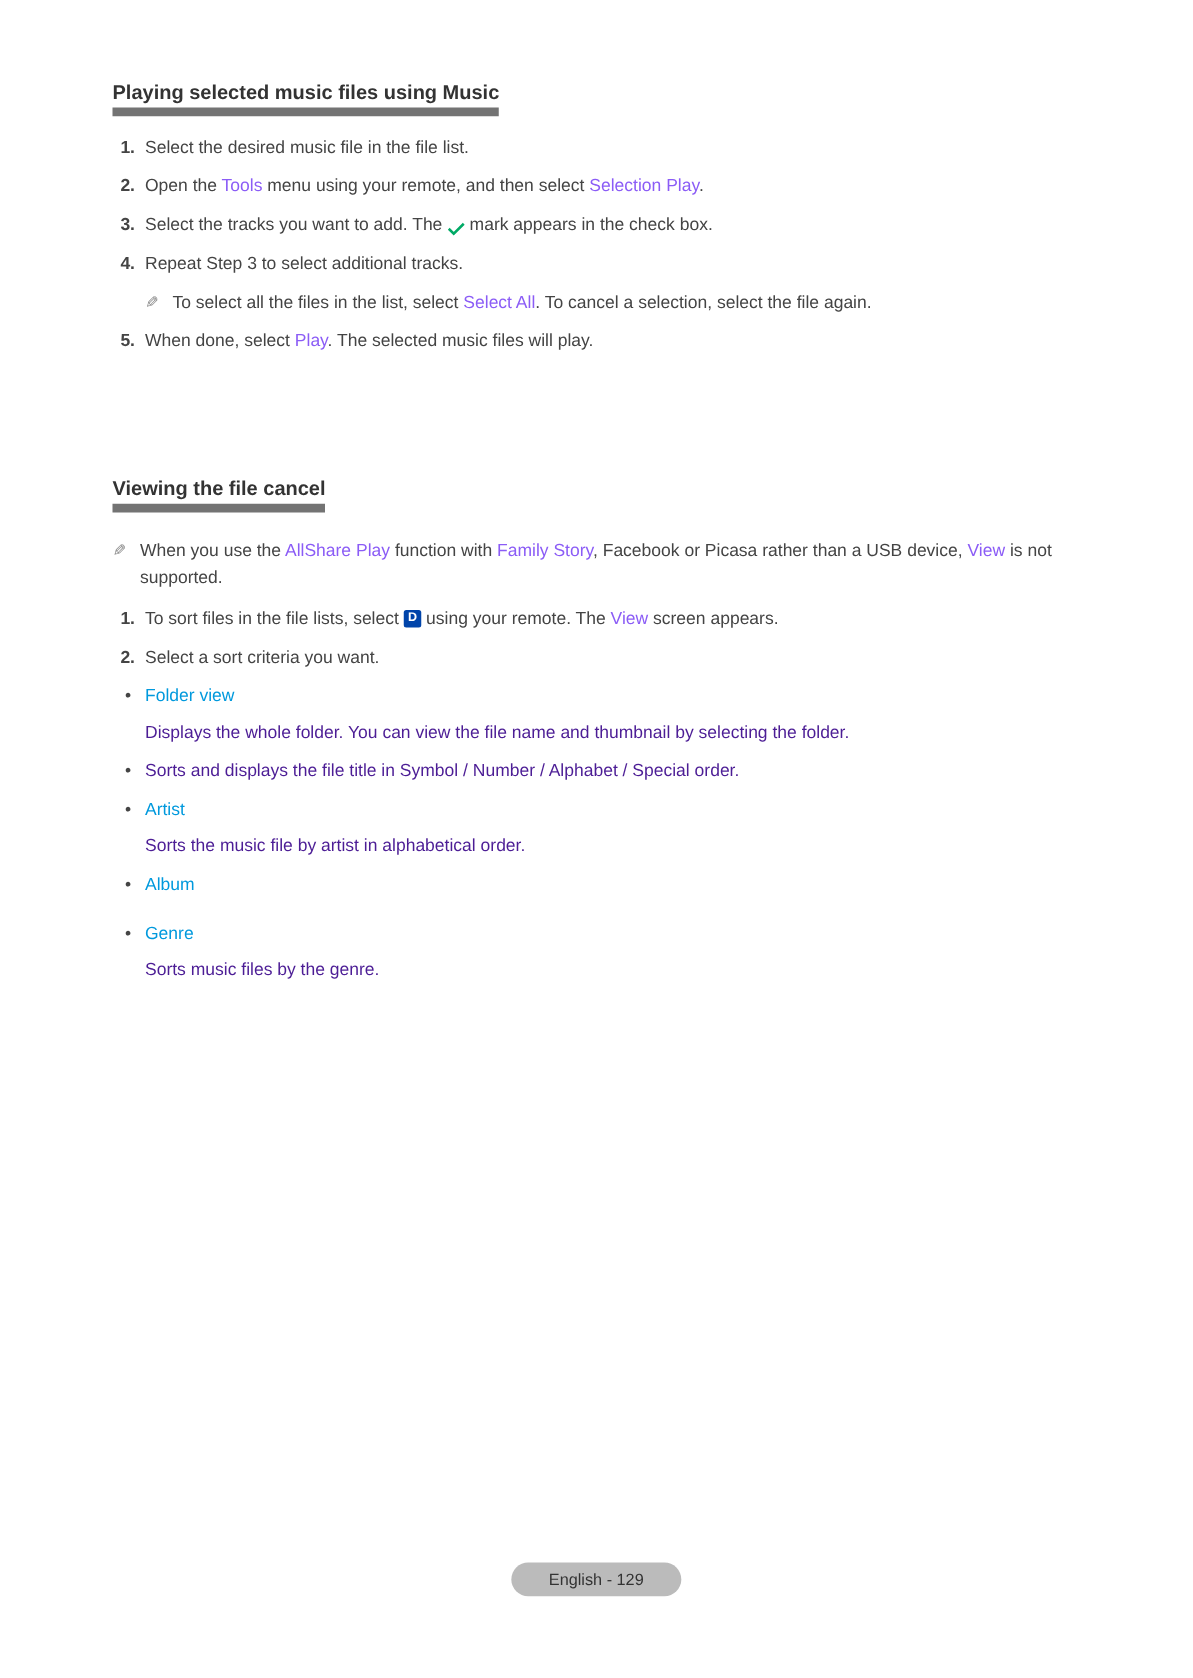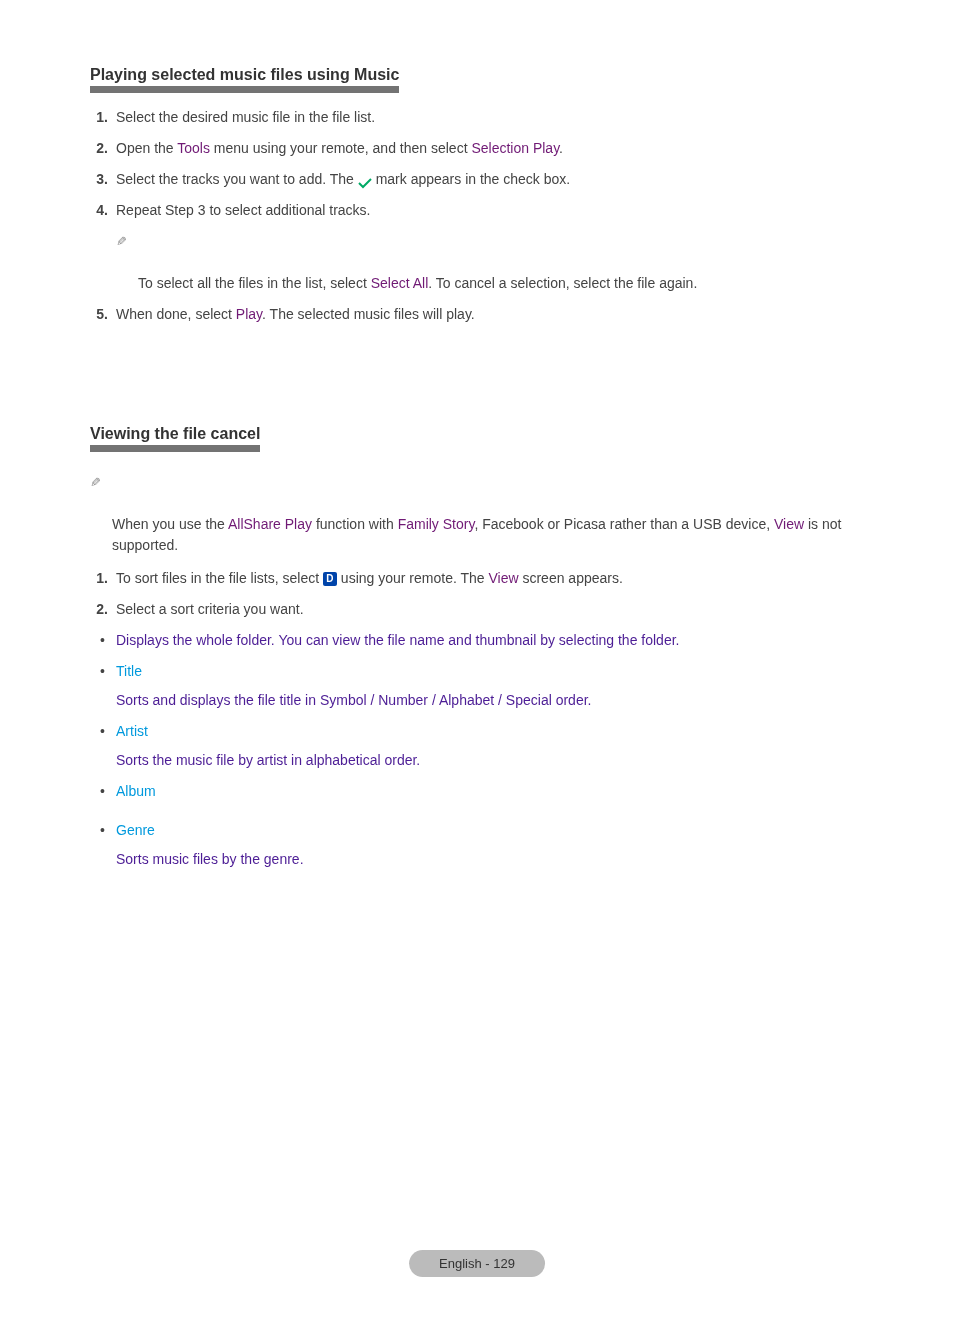--- a/index.html
+++ b/index.html
@@ -49,21 +49,21 @@
       font-weight: bold;
       width: 26px;
       flex-shrink: 0;
       text-align: right;
       padding-right: 8px;
     }
     .ol-body {
       flex: 1;
     }
     .blue {
-      color: #701a75;
+      color: #8b5cf6;
     }
     .note-row {
       display: flex;
       align-items: flex-start;
       margin-left: 26px;
       margin-top: 6px;
       margin-bottom: 10px;
       font-size: 14px;
       line-height: 1.5;
     }
@@ -74,21 +74,20 @@
     .note-icon {
       width: 20px;
       flex-shrink: 0;
       font-size: 13px;
       color: #888;
       padding-top: 1px;
     }
     .note-text {
       flex: 1;
       padding-left: 2px;
-      margin-top: 42px;
     }
     .check-icon {
       display: inline-block;
       width: 14px;
       height: 12px;
       position: relative;
       vertical-align: middle;
     }
     .check-icon svg {
       width: 14px;
@@ -198,27 +197,27 @@
         </div>
         <div class="ol-item">
           <div class="ol-num">2.</div>
           <div class="ol-body">Select a sort criteria you want.</div>
         </div>
       </div>
     <div id="bullets">
         <div class="bullet-item">
           <div class="bullet-dot">•</div>
           <div class="bullet-body">
+            <div class="bullet-title">Folder view</div>
             <div class="bullet-desc">Displays the whole folder. You can view the file name and thumbnail by selecting the folder.</div>
           </div>
         </div>
         <div class="bullet-item">
           <div class="bullet-dot">•</div>
           <div class="bullet-body">
-            <div class="bullet-title">Title</div>
             <div class="bullet-desc">Sorts and displays the file title in Symbol / Number / Alphabet / Special order.</div>
           </div>
         </div>
         <div class="bullet-item">
           <div class="bullet-dot">•</div>
           <div class="bullet-body">
             <div class="bullet-title">Artist</div>
             <div class="bullet-desc">Sorts the music file by artist in alphabetical order.</div>
           </div>
         </div>

